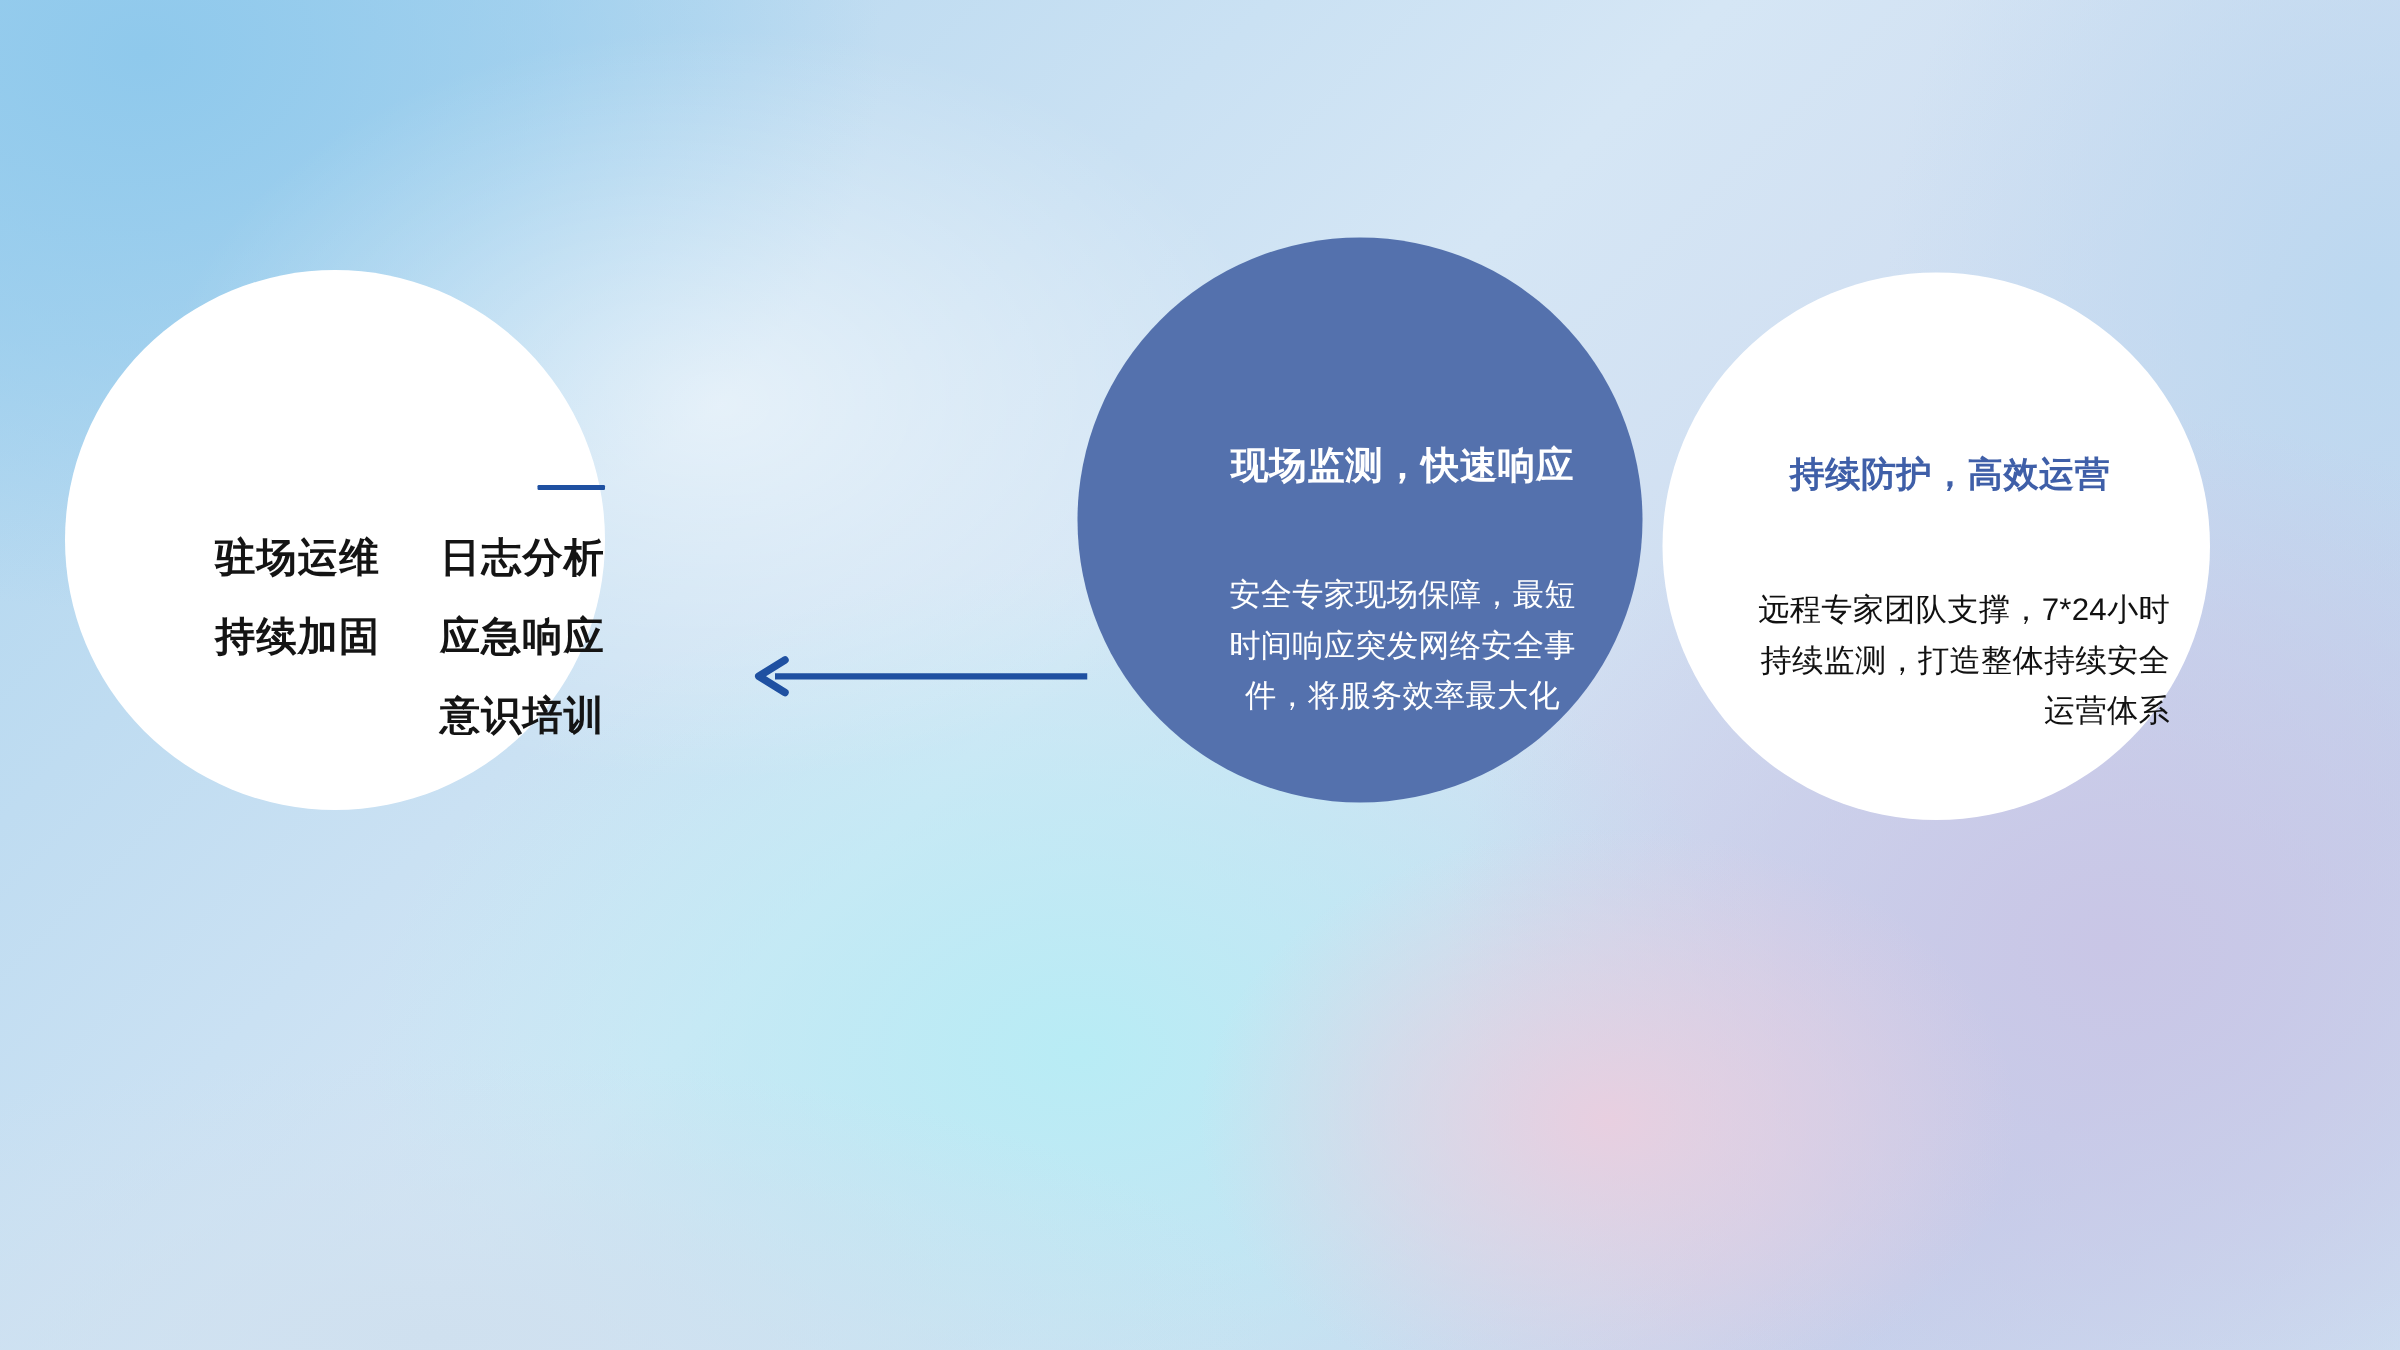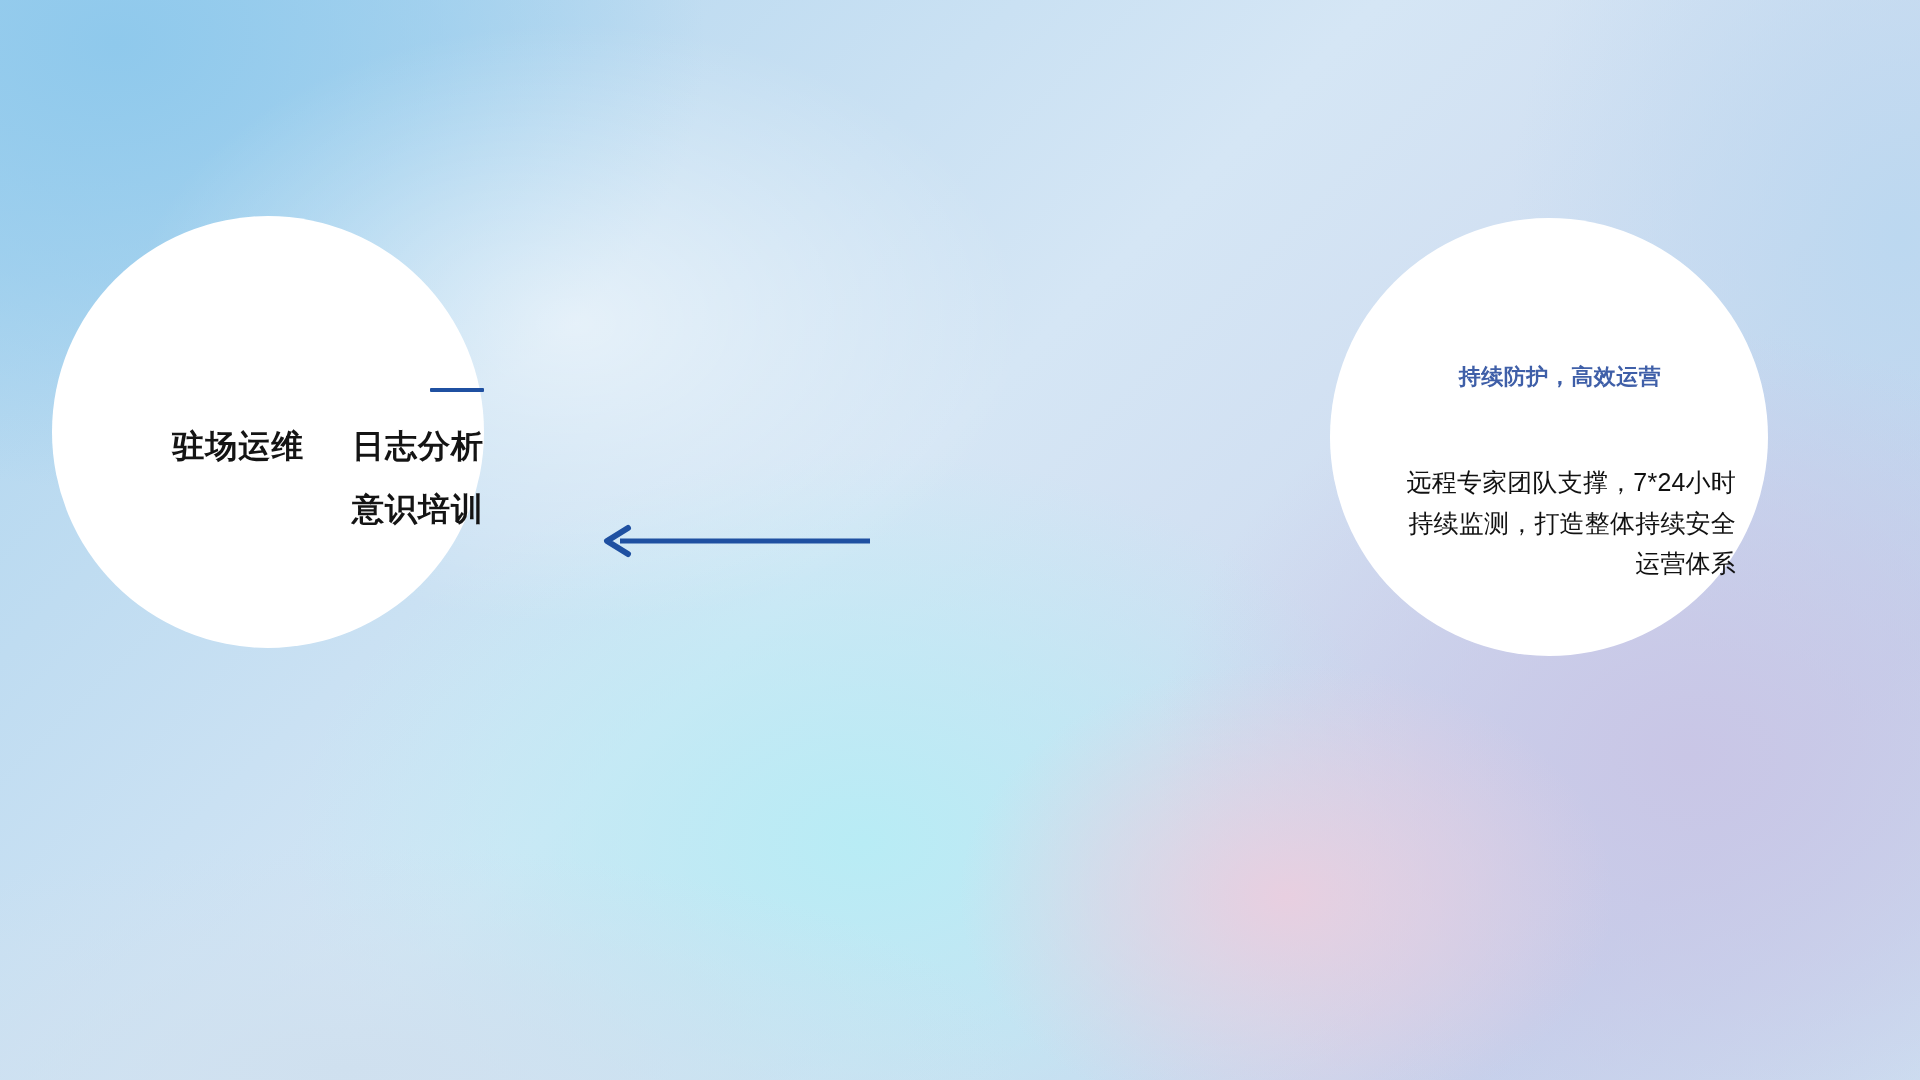--- a/index.html
+++ b/index.html
@@ -87,21 +87,21 @@
     text-align:center; width:282px; letter-spacing:0.2px;
   }
 
   
   #right-inner {
     position:absolute; left:0; right:0; top:0; height:100%;
     display:flex; flex-direction:column; align-items:center;
     padding-left:22px;
   }
   #right-heading {
-    margin-top:148px; color:#3f5fa8; font-weight:bold; font-size:22px;
+    margin-top:148px; color:#3f5fa8; font-weight:bold; font-size:28px;
     letter-spacing:0.5px; white-space:nowrap; line-height:1;
   }
   #right-body {
     margin-top:74px; color:#111111; font-size:25px; line-height:1.62;
     text-align:right; width:352px; letter-spacing:0.2px;
   }
 
   
   #arrow-connector {
     position:absolute; left:598px; top:524px; width:272px; height:34px; z-index:6;
@@ -122,33 +122,44 @@
   <div class="bg-layer" id="bg-glow-bottom"></div>
 
   <div class="circle" id="circle-left">
     <div id="left-inner">
       <div id="left-divider"></div>
       <div class="left-line">
         <span>驻场运维</span>
         <span class="gap"></span>
         <span>日志分析</span>
       </div>
+      <div class="left-line">
+        <span>持续加固</span>
+        <span class="gap"></span>
+        <span>应急响应</span>
+      </div>
       <div class="left-line" id="left-line-3">
         <span>意识培训</span>
       </div>
     </div>
   </div>
 
   <div id="arrow-connector">
     <svg width="272" height="34" viewBox="0 0 272 34" xmlns="http://www.w3.org/2000/svg">
       <line x1="22" y1="17" x2="272" y2="17" stroke="#1f50a1" stroke-width="5"></line>
       <polyline points="30,4 9,17 30,30" fill="none" stroke="#1f50a1" stroke-width="6" stroke-linecap="round" stroke-linejoin="round"></polyline>
     </svg>
   </div>
 
+  <div class="circle" id="circle-middle">
+    <div id="mid-inner">
+      <div id="mid-heading">现场监测，快速响应</div>
+      <div id="mid-body">安全专家现场保障，最短时间响应突发网络安全事件，将服务效率最大化</div>
+    </div>
+  </div>
 
   <div class="circle" id="circle-right">
     <div id="right-inner">
       <div id="right-heading">持续防护，高效运营</div>
       <div id="right-body">远程专家团队支撑，7*24小时持续监测，打造整体持续安全运营体系</div>
     </div>
   </div>
 
 </div>
 

